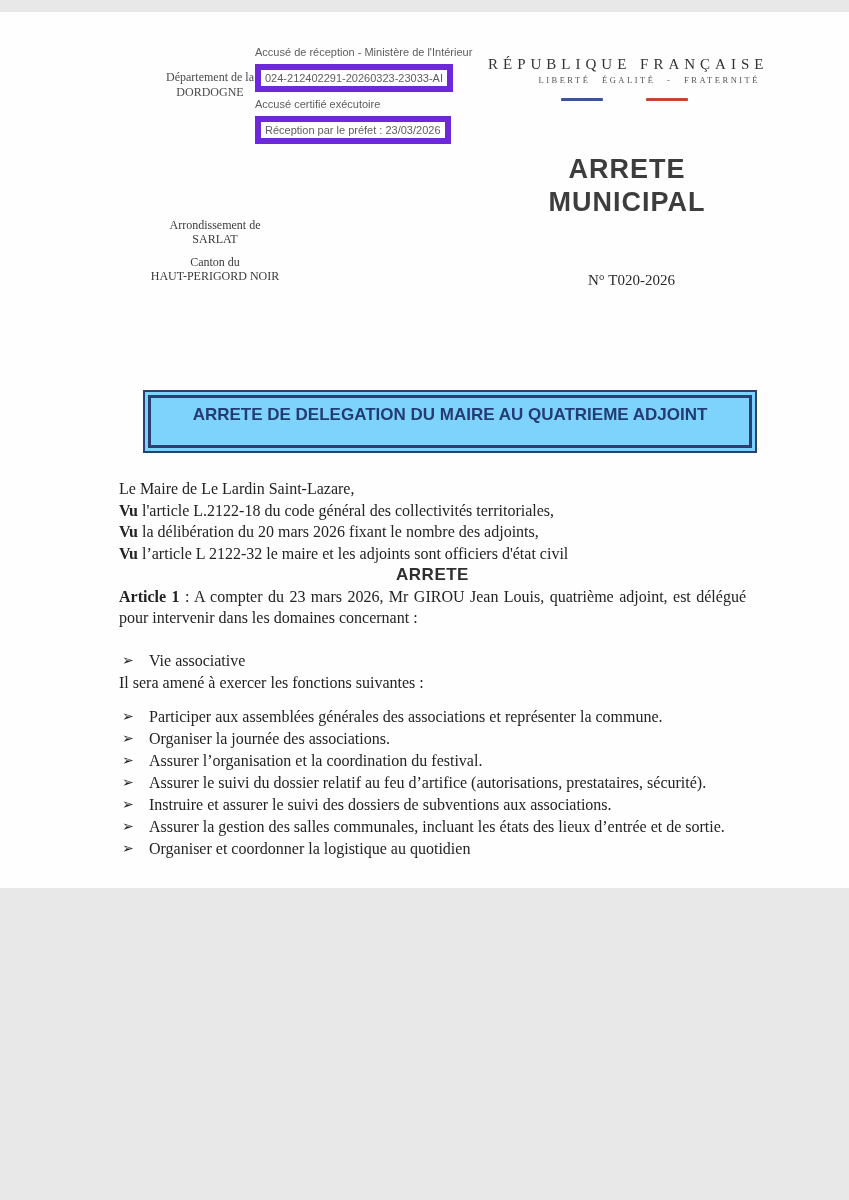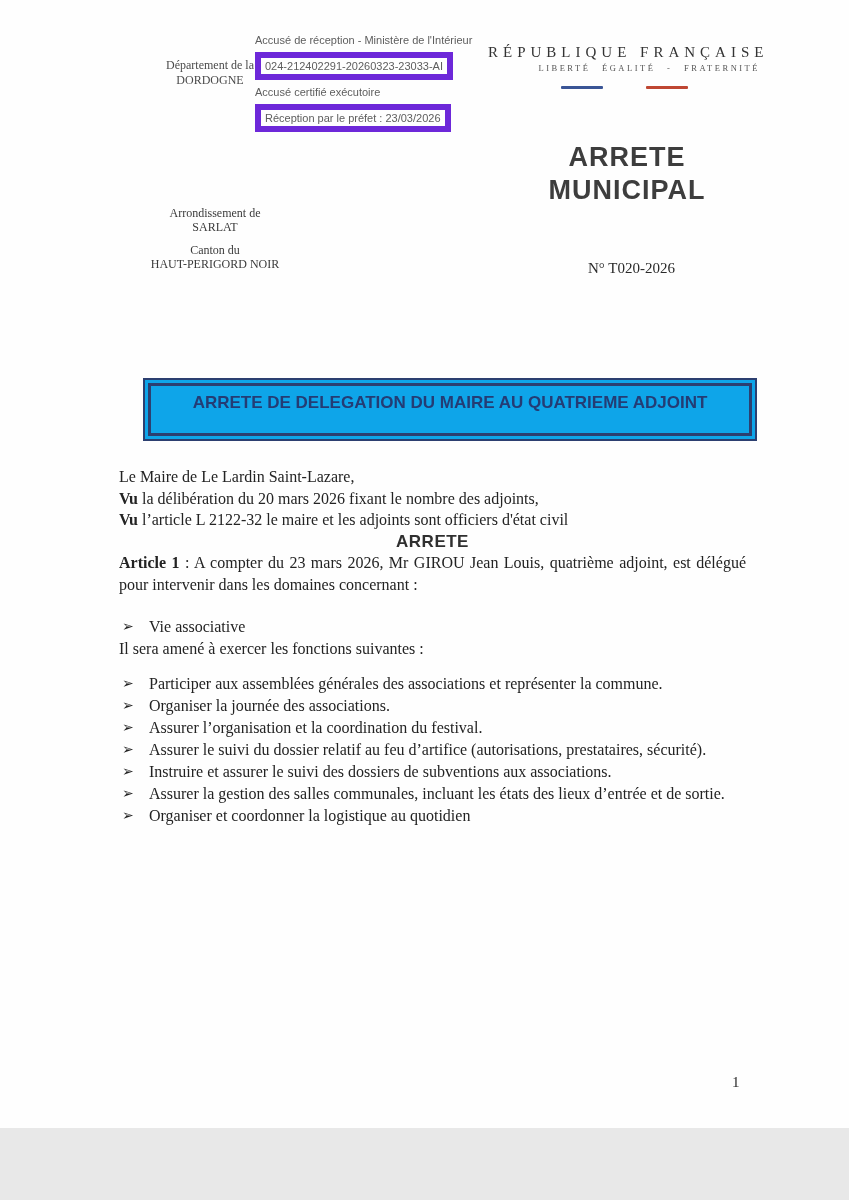--- a/index.html
+++ b/index.html
@@ -1,20 +1,20 @@
 <!DOCTYPE html>
 <html lang="fr"><head>
 <meta charset="utf-8">
 <style>
   html,body{margin:0;padding:0;background:#e8e8e8;}
   .page{
     position:relative;
-    width:849px;height:1128px;
+    width:849px;height:876px;
     background:#fefefe;
-    margin:0 auto;
+    margin:12px auto;
     font-family:"Liberation Serif", serif;
     color:#222;
     overflow:hidden;
   }
   
   .stamp{
     position:absolute;left:255px;top:30px;
     font-family:"Liberation Sans", sans-serif;
     font-size:11px;color:#5d5d5d;line-height:14px;
     white-space:nowrap;
@@ -62,21 +62,21 @@
   }
   .arrond{left:150px;top:206px;width:130px;}
   .canton{left:135px;top:243px;width:160px;}
   .doc-number{
     position:absolute;left:588px;top:260px;font-size:15px;color:#2a2a2a;
   }
   
   .title-box{
     position:absolute;left:143px;top:378px;width:614px;height:63px;
     border:2px solid #2c3f70;box-sizing:border-box;padding:3px;
-    background:#0ea5e9;
+    background:#7dd3fc;
   }
   .title-inner{
     border:3px solid #2c3f70;height:100%;box-sizing:border-box;
     text-align:center;padding-top:7px;
     font-family:"Liberation Sans", sans-serif;font-weight:bold;
     font-size:17px;color:#243c74;
   }
   
   .body{
     position:absolute;left:119px;top:466px;width:627px;
@@ -143,20 +143,21 @@
 
   <div class="doc-number">N° T020-2026</div>
 
   <div class="title-box">
     <div class="title-inner">ARRETE DE DELEGATION DU MAIRE AU QUATRIEME ADJOINT</div>
   </div>
 
   <div class="body">
     <p>Le Maire de Le Lardin Saint-Lazare,</p>
 
+    <p><b>Vu</b><span> l'article L.2122-18 du code général des collectivités territoriales,</span></p>
     <p><b>Vu</b><span> la délibération du 20 mars 2026 fixant le nombre des adjoints,</span></p>
     <p><b>Vu</b><span> l’article L 2122-32 le maire et les adjoints sont officiers d'état civil</span></p>
 
 
     <p class="arrete-heading">ARRETE</p>
 
     <p class="justified article-par"><b>Article 1</b><span> : A compter du 23 mars 2026, Mr GIROU Jean Louis, quatrième adjoint, est délégué pour intervenir dans les domaines concernant :</span></p>
 
     <div class="bullet-row domain-row">
       <span class="bullet-glyph">➢</span>

